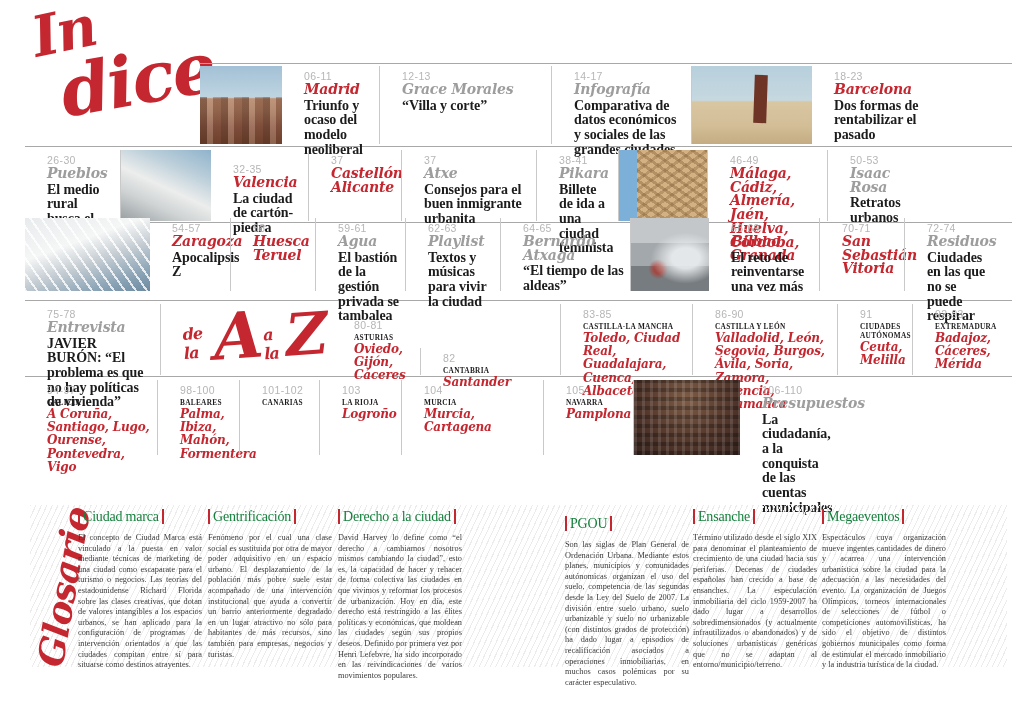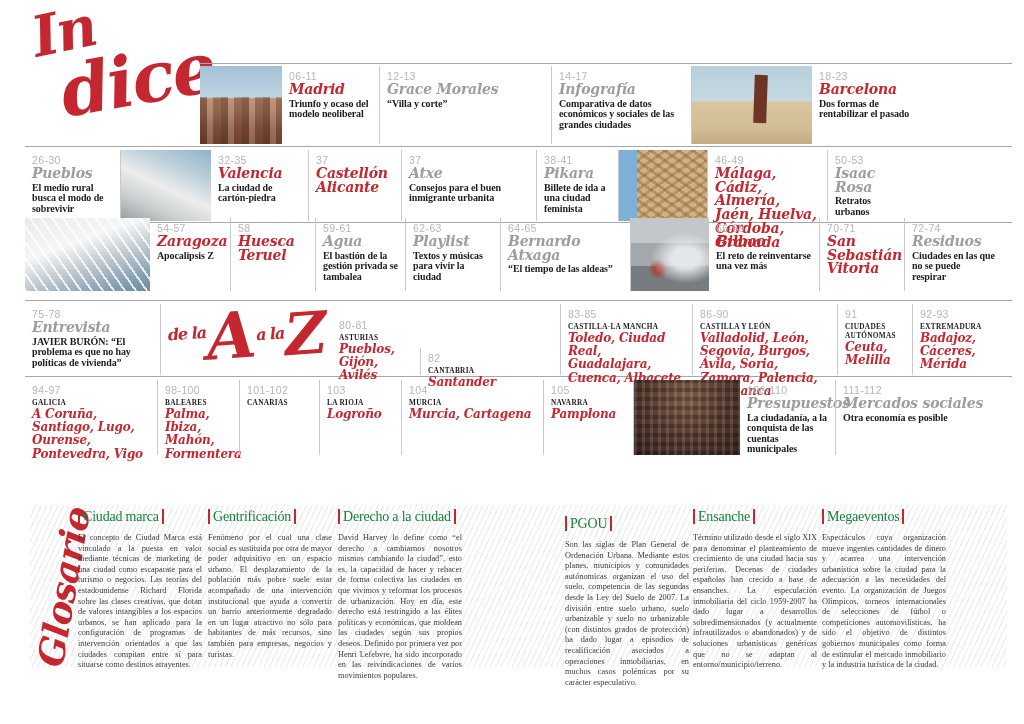--- a/index.html
+++ b/index.html
@@ -13,27 +13,27 @@
   .logo-line.l2{left:60px;top:38px;font-size:70px;transform:rotate(-10deg);}
   
   .rule{position:absolute;height:1px;background:var(--rule);}
   .rule.r1{left:200px;top:63px;width:812px;}
   .rule.r2{left:25px;top:146px;width:987px;}
   .rule.r3{left:25px;top:222px;width:987px;}
   .rule.r4{left:25px;top:300px;width:987px;}
   .rule.r5{left:25px;top:376px;width:987px;}
   
   .row{position:absolute;display:flex;align-items:stretch;}
-  .entry{box-sizing:border-box;padding:4px 6px 0 7px;}
+  .entry{box-sizing:border-box;padding:4px 6px 0 22px;}
   .entry.divided,.photo.divided{border-left:1px solid var(--divider);}
   .pages{font-family:"Liberation Sans",sans-serif;font-size:10.5px;color:#b6b6b6;letter-spacing:.4px;}
   .title{font-size:14px;line-height:.98;margin:1px 0 2px;letter-spacing:-.2px;}
   .title.red{color:var(--red);}
   .title.grayscript{color:var(--grayscript);}
-  .subtitle{font-size:10px;font-weight:bold;color:#1c1c1c;line-height:1.05;letter-spacing:-.1px;font-family:Liberation Serif, serif;}
+  .subtitle{font-size:14px;font-weight:bold;color:#1c1c1c;line-height:1.05;letter-spacing:-.1px;font-family:Liberation Serif, serif;}
   .region{font-size:7.3px;font-weight:bold;color:#1c1c1c;letter-spacing:.3px;margin:2px 0 1px;}
   .cities{font-size:12px;line-height:1.1;color:var(--red);letter-spacing:-.2px;}
   
   .photo{position:relative;flex:0 0 auto;overflow:hidden;}
   .photo-madrid{background:
      linear-gradient(180deg,#a3c1d6 0%,#bed4e0 40%,#b08266 42%,#a3755a 58%,#8a5844 78%,#74462f 100%);}
   .photo-madrid::after{content:"";position:absolute;left:0;top:40%;width:100%;height:60%;
      background:repeating-linear-gradient(90deg,rgba(60,30,20,.35) 0 7px,rgba(255,235,220,.18) 7px 13px,rgba(90,45,30,.25) 13px 21px);}
   .photo-barcelona{background:linear-gradient(180deg,#b7d0dc 0%,#c6d8e0 44%,#d9c7a2 46%,#d2bd96 78%,#c4ab82 100%);}
   .photo-barcelona .tower{position:absolute;left:52%;top:12%;width:13px;height:62%;background:#6e3527;transform:rotate(2deg);}
@@ -111,21 +111,21 @@
           <div class="subtitle">Dos formas de rentabilizar el pasado</div>
         </div>
       </div>
       <div class="row" style="top: 150px; left: 25px; height: 71px;">
         <div class="entry" style="width: 95px;">
           <div class="pages">26-30</div>
           <div class="title script grayscript">Pueblos</div>
           <div class="subtitle">El medio rural busca el modo de sobrevivir</div>
         </div>
         <div class="photo photo-valencia divided" style="width: 90px;"></div>
-        <div class="entry" style="width: 97px;">
+        <div class="entry" style="width: 97px; margin-top: 9px;">
           <div class="pages">32-35</div>
           <div class="title script red">Valencia</div>
           <div class="subtitle">La ciudad de cartón-piedra</div>
         </div>
         <div class="entry divided" style="width: 93px;">
           <div class="pages">37</div>
           <div class="title script red">Castellón Alicante</div>
         </div>
         <div class="entry divided" style="width: 135px;">
           <div class="pages">37</div>
@@ -200,21 +200,21 @@
           <div class="atoz">
             <span class="sm">de la</span>
             <span class="bg">A</span>
             <span class="sm sm2">a la</span>
             <span class="bg bg2">Z</span>
           </div>
         </div>
         <div class="entry" style="width: 88px; margin-top: 11px;">
           <div class="pages">80-81</div>
           <div class="region">ASTURIAS</div>
-          <div class="cities script">Pueblos, Gijón, Avilés</div>
+          <div class="cities script">Oviedo, Gijón, Cáceres</div>
         </div>
         <div class="entry divided" style="width: 140px; margin-top: 44px;">
           <div class="pages">82</div>
           <div class="region">CANTABRIA</div>
           <div class="cities script">Santander</div>
         </div>
         <div class="entry divided" style="width: 132px;">
           <div class="pages">83-85</div>
           <div class="region">CASTILLA-LA MANCHA</div>
           <div class="cities script">Toledo, Ciudad Real, Guadalajara, Cuenca, Albacete</div>
@@ -263,25 +263,20 @@
         <div class="entry divided" style="width: 90px;">
           <div class="pages">105</div>
           <div class="region">NAVARRA</div>
           <div class="cities script">Pamplona</div>
         </div>
         <div class="photo photo-asamblea divided" style="width: 106px;"></div>
         <div class="entry" style="width: 95px;">
           <div class="pages">106-110</div>
           <div class="title script grayscript">Presupuestos</div>
           <div class="subtitle">La ciudadanía, a la conquista de las cuentas municipales</div>
-        </div>
-        <div class="entry divided" style="width: 166px;">
-          <div class="pages">111-112</div>
-          <div class="title script grayscript">Mercados sociales</div>
-          <div class="subtitle">Otra economía es posible</div>
         </div>
       </div>
     </div>
 
   <div class="glossary-hatch"></div>
   <div class="glossary-label script">Glosario</div>
   <div id="gcols">
       <div class="gcol" style="left: 78px;">
         <div class="gterm"><span class="inner">Ciudad marca</span></div>
         <div class="gbody">El concepto de Ciudad Marca está vinculado a la puesta en valor mediante técnicas de marketing de una ciudad como escaparate para el turismo o negocios. Las teorías del estadounidense Richard Florida sobre las clases creativas, que dotan de valores intangibles a los espacios urbanos, se han aplicado para la configuración de programas de intervención orientados a que las ciudades compitan entre sí para situarse como destinos atrayentes.</div>

